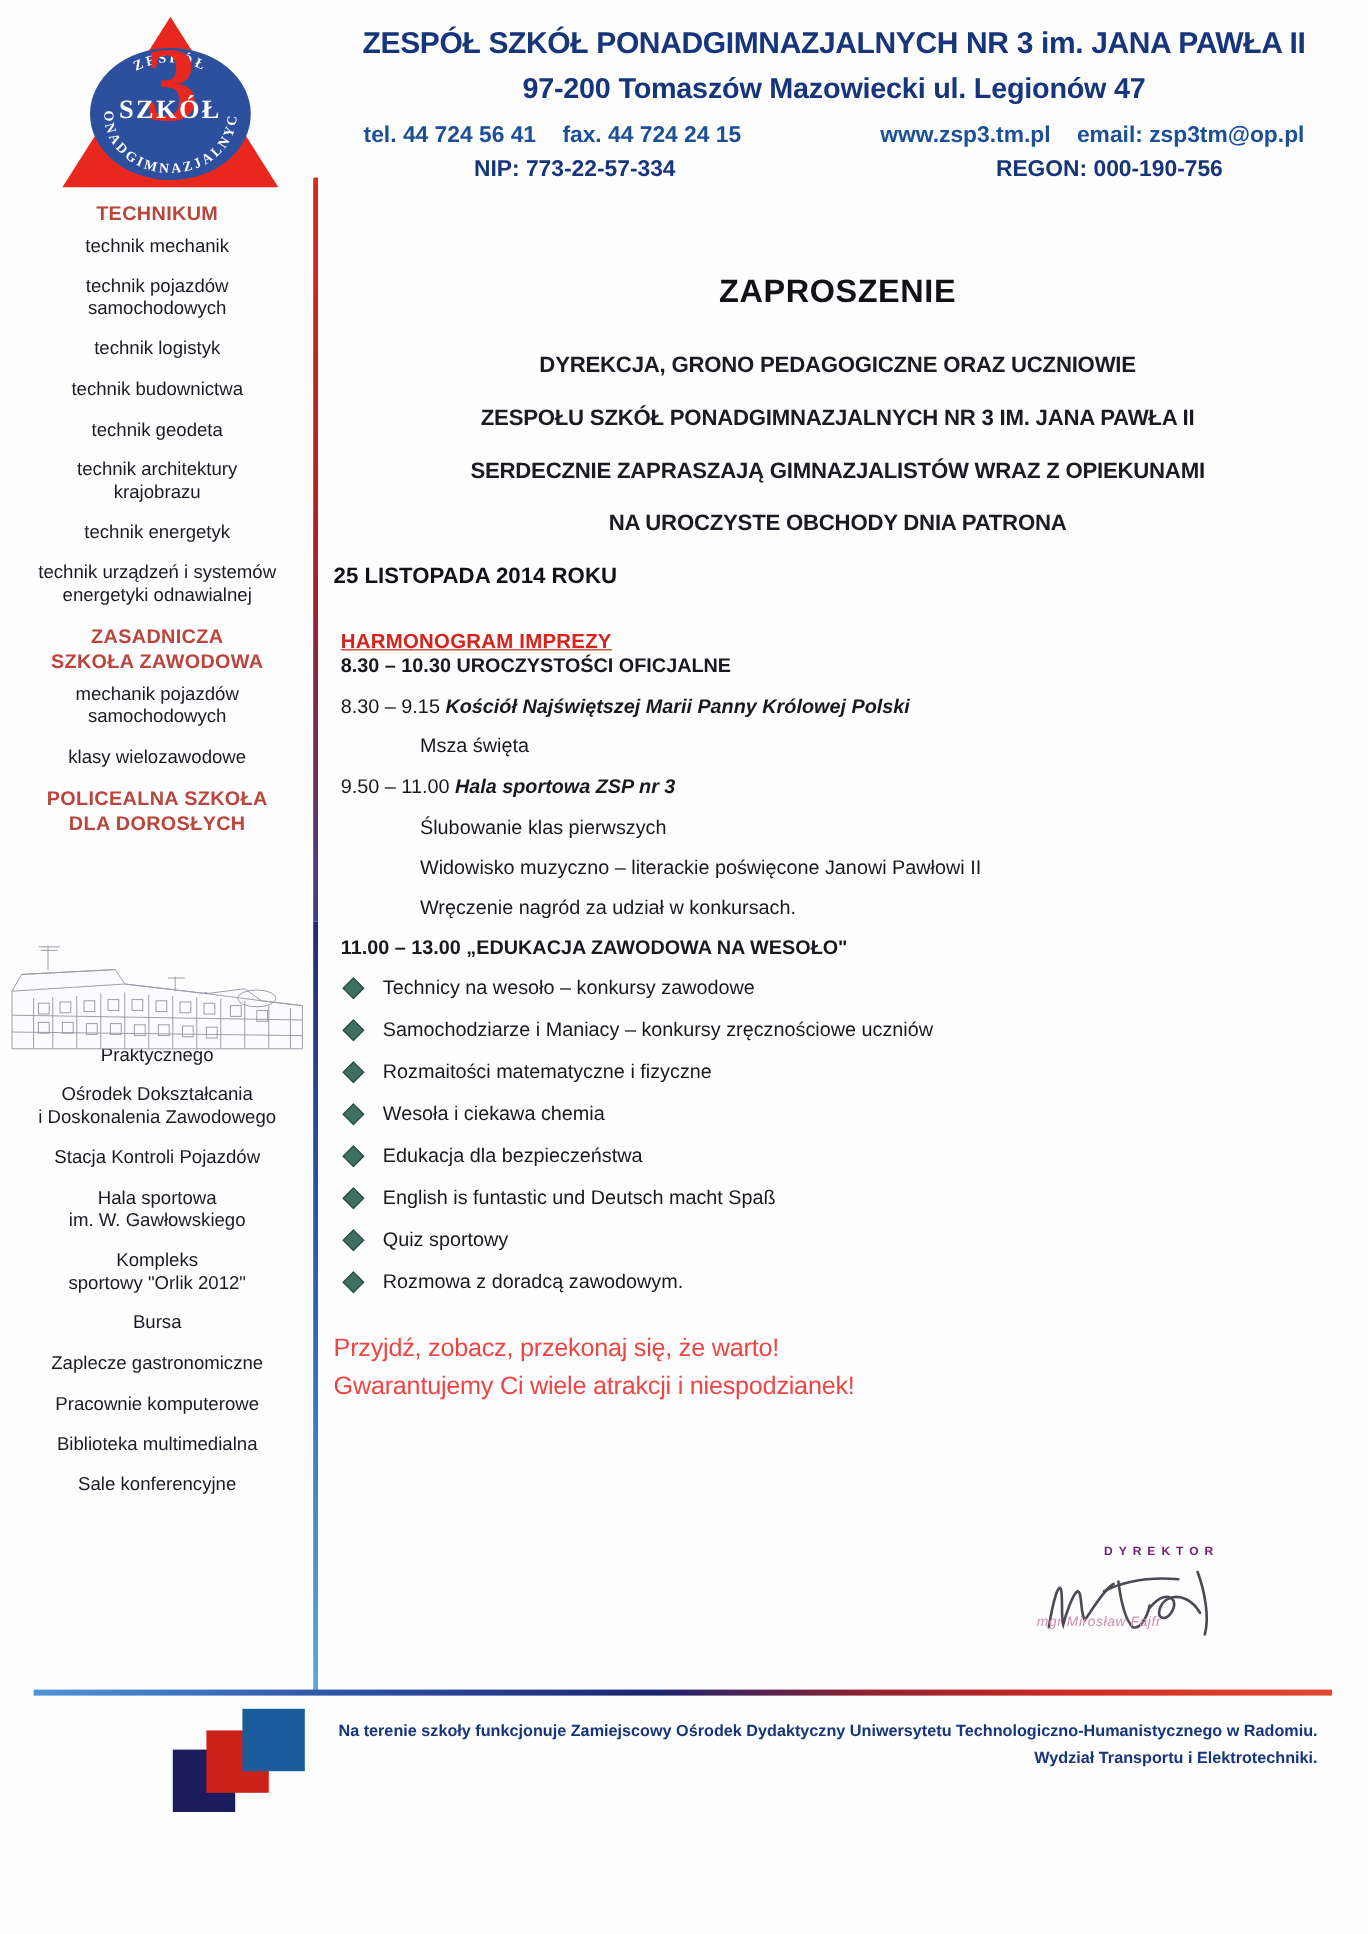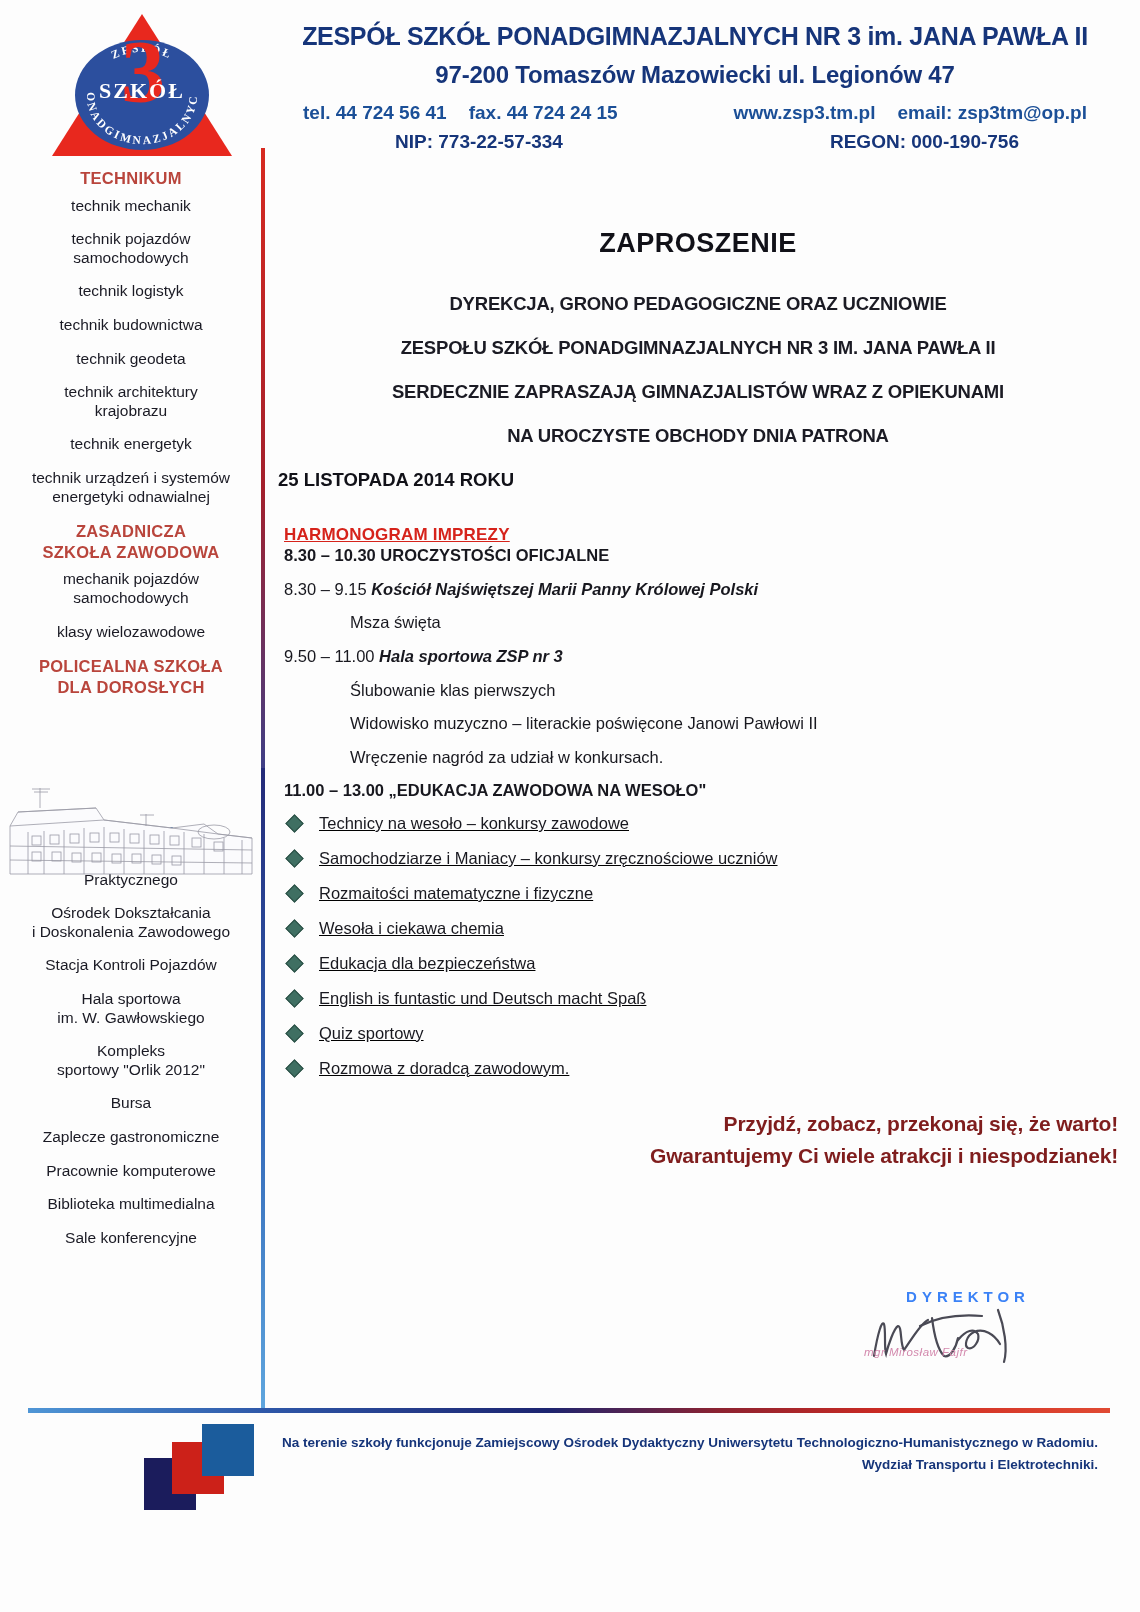--- a/index.html
+++ b/index.html
@@ -129,41 +129,41 @@
     font-size: 17px; font-weight: bold; color: #d6231b;
     text-decoration: underline; letter-spacing: 0.2px;
     display: inline-block;
   }
   .sched { margin-top: 0; margin-left: 6px; }
   .s-row { font-size: 16.5px; color: #18181f; margin-bottom: 13px; line-height: 1.25; }
   .s-row.bold { font-weight: bold; }
   .s-row.ind { margin-left: 66px; }
   .s-ital { font-style: italic; font-weight: bold; }
 
-  .bullets { margin-left: 10px; text-decoration: underline; }
+  .bullets { margin-left: 10px; }
   .b-row {
     display: flex; align-items: flex-start; gap: 18px;
     font-size: 16.5px; color: #18181f; margin-bottom: 16px;
   }
   .b-dia {
     flex: 0 0 auto; margin-top: 3px;
     width: 13px; height: 13px; transform: rotate(45deg);
     background: #3f6f62; border: 1px solid #2a4f45;
   }
 
   .closing {
-    margin-top: 30px; text-align: right;
-    font-size: 21px; font-weight: bold; color: #7f1d1d;
+    margin-top: 30px; text-align: left;
+    font-size: 21px; font-weight: normal; color: #ef4444;
     line-height: 1.5; letter-spacing: -0.2px;
   }
 
   
   .sig { position: absolute; left: 858px; top: 1288px; width: 220px; height: 90px; }
   .sig-word {
-    font-size: 15px; letter-spacing: 5px; color: #3b82f6;
+    font-size: 10px; letter-spacing: 5px; color: #701a75;
     font-weight: bold; text-align: center;
   }
   .sig-name {
     position: absolute; left: 6px; top: 58px;
     font-size: 11.5px; font-style: italic; color: #d389ad;
     letter-spacing: 0.5px;
   }
   .sig-svg { position: absolute; left: 4px; top: 16px; }
 
   

